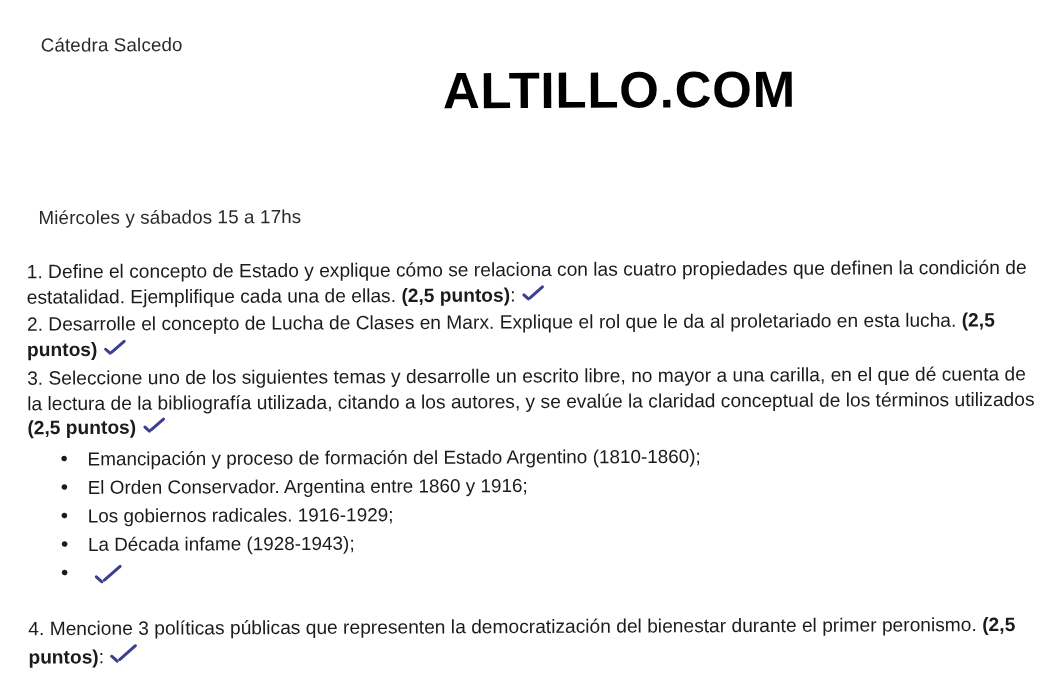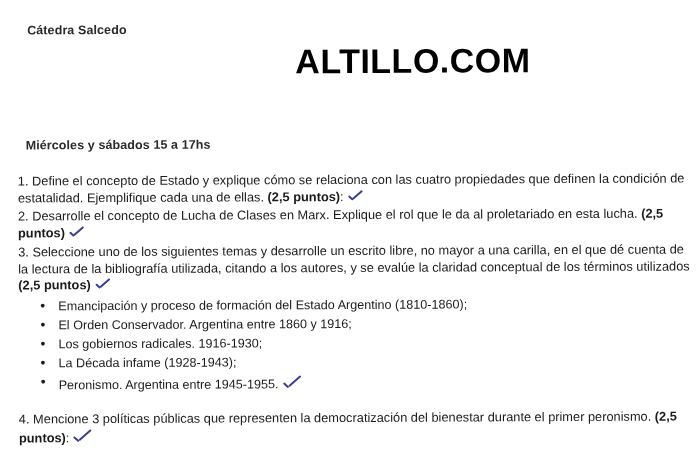--- a/index.html
+++ b/index.html
@@ -24,21 +24,20 @@
     position: absolute;
     inset: 0;
     transform: rotate(-0.25deg);
     transform-origin: 50% 50%;
   }
   .hdr-line {
     position: absolute;
     font-size: 12.5px;
     color: #2a2a2a;
     letter-spacing: 0.1px;
-    font-weight: bold;
   }
   #hdr1 { left: 28px; top: 22px; }
   #hdr2 { left: 28px; top: 52px; }
   #hdr3 { left: 26px; top: 94px; margin-top: 43px; }
 
   .watermark {
     position: absolute;
     left: 296px;
     top: 42px;
     font-size: 34px;
@@ -154,23 +153,23 @@
       </p>
 
       <p class="q q3">
         <span>3.</span>
         <span>Seleccione uno de los siguientes temas y desarrolle un escrito libre, no mayor a una carilla, en el que dé cuenta de la lectura de la bibliografía utilizada, citando a los autores, y se evalúe la claridad conceptual de los términos utilizados </span><b>(2,5 puntos)</b><span></span><span class="tick"></span>
       </p>
 
       <ul class="topics">
         <li><span>Emancipación y proceso de formación del Estado Argentino (1810-1860);</span></li>
         <li><span>El Orden Conservador. Argentina entre 1860 y 1916;</span></li>
-        <li><span>Los gobiernos radicales. 1916-1930;</span></li>
+        <li><span>Los gobiernos radicales. 1916-1929;</span></li>
         <li><span>La Década infame (1928-1943);</span></li>
-        <li><span>Peronismo. Argentina entre 1945-1955.</span><span class="tick big"></span></li>
+        <li><span class="tick big"></span></li>
       </ul>
 
       <p class="q q4">
         <span>4.</span>
         <span>Mencione 3 políticas públicas que representen la democratización del bienestar durante el primer peronismo. </span><b>(2,5 puntos)</b><span>:</span><span class="tick big"></span>
       </p>
 
     </div>
   </div>
 </div>

